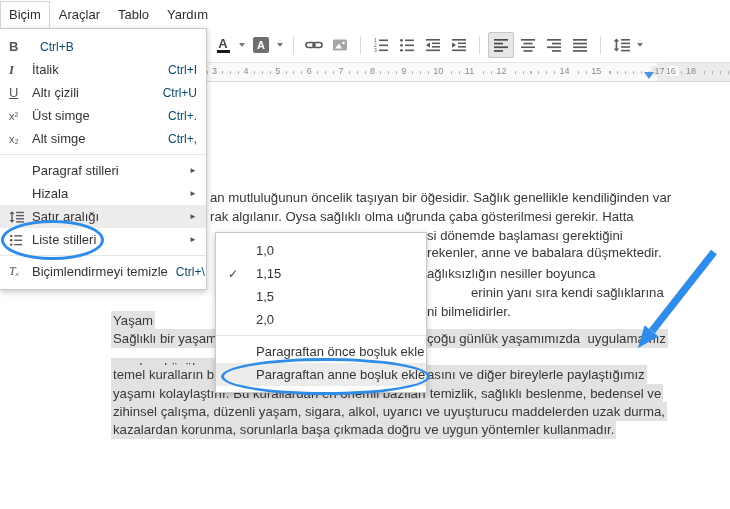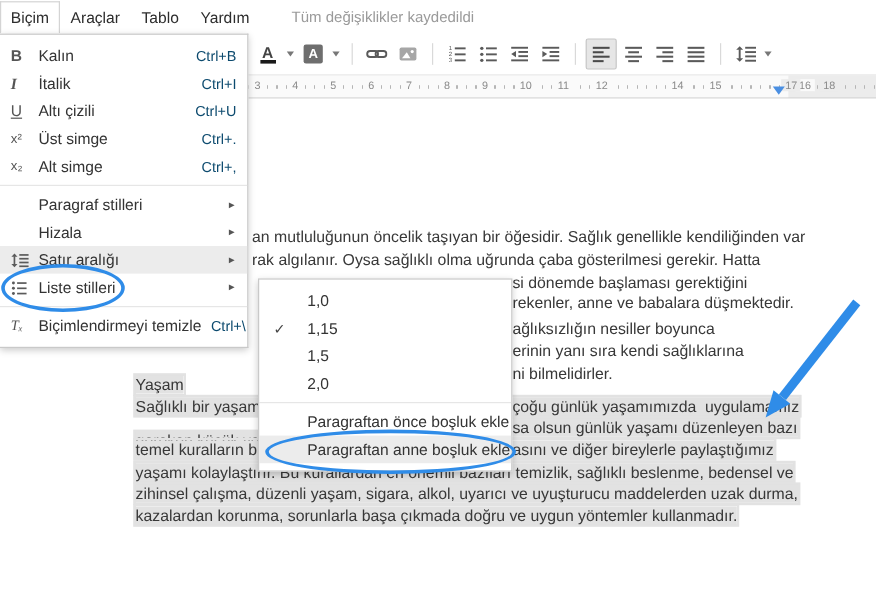--- a/index.html
+++ b/index.html
@@ -70,21 +70,20 @@
   #arrow-svg{left:0;top:0;}
 </style>
 </head>
 <body>
 
 <div class="menubar">
   <span class="mitem open">Biçim</span>
   <span class="mitem">Araçlar</span>
   <span class="mitem">Tablo</span>
   <span class="mitem">Yardım</span>
-  <span class="status">Tüm değişiklikler kaydedildi</span>
 </div>
 
 <div class="toolbar">
   <span class="tbtn">
     <span class="txtcolor">
         <span>A</span>
         <span class="bar"></span>
       </span>
   </span>
   <span class="caret"></span>
@@ -216,40 +215,38 @@
     </div>
   <div class="indent-marker" style="left:644px;"></div>
 </div>
 
 <div class="doc">
   <div class="doc-line" style="left:210px;top:108px;"><span>an mutluluğunun öncelik taşıyan bir öğesidir. Sağlık genellikle kendiliğinden var</span></div>
   <div class="doc-line" style="left:210px;top:127px;"><span>rak algılanır. Oysa sağlıklı olma uğrunda çaba gösterilmesi gerekir. Hatta</span></div>
   <div class="doc-line" style="left:427px;top:146px;"><span>si dönemde başlaması gerektiğini</span></div>
   <div class="doc-line" style="left:427px;top:163px;"><span>rekenler, anne ve babalara düşmektedir.</span></div>
   <div class="doc-line" style="left:427px;top:184px;"><span>ağlıksızlığın nesiller boyunca</span></div>
-  <div class="doc-line" style="left:427px;top:203px;"><span>erinin yanı sıra kendi sağlıklarına</span></div>
+  <div class="doc-line" style="left:427px;top:203px;padding-left:44px;"><span>erinin yanı sıra kendi sağlıklarına</span></div>
   <div class="doc-line" style="left:427px;top:222px;"><span>ni bilmelidirler.</span></div>
 
   <div class="doc-line" style="left:113px;top:231px;"><span class="sel">Yaşam</span></div>
 
   <div class="doc-line" style="left:113px;top:249px;"><span class="sel">Sağlıklı bir yaşam</span></div>
   <div class="doc-line" style="left:427px;top:249px;"><span class="sel">çoğu günlük yaşamımızda  uygulamamız</span></div>
   <div class="doc-line" style="left:113px;top:278px;"><span class="sel">gereken küçük ve</span></div>
-  <div class="doc-line" style="left:427px;top:267px;"><span class="sel">sa olsun günlük yaşamı düzenleyen bazı</span></div>
   <div class="doc-line" style="left:113px;top:285px;"><span class="sel">temel kuralların bi</span></div>
   <div class="doc-line" style="left:427px;top:285px;"><span class="sel">asını ve diğer bireylerle paylaştığımız</span></div>
   <div class="doc-line" style="left:113px;top:304px;"><span class="sel">yaşamı kolaylaştırır. Bu kurallardan en önemli bazıları temizlik, sağlıklı beslenme, bedensel ve</span></div>
   <div class="doc-line" style="left:113px;top:322px;"><span class="sel">zihinsel çalışma, düzenli yaşam, sigara, alkol, uyarıcı ve uyuşturucu maddelerden uzak durma,</span></div>
   <div class="doc-line" style="left:113px;top:340px;"><span class="sel">kazalardan korunma, sorunlarla başa çıkmada doğru ve uygun yöntemler kullanmadır.</span></div>
 </div>
 
 <div class="panel menu-panel">
   <div class="menu-row">
     <span class="mi g-bold">B</span>
-    <span class="lbl">Kalın</span>
     <span class="sc">Ctrl+B</span>
   </div>
   <div class="menu-row">
     <span class="mi g-italic">I</span>
     <span class="lbl">İtalik</span>
     <span class="sc">Ctrl+I</span>
   </div>
   <div class="menu-row">
     <span class="mi g-underline">U</span>
     <span class="lbl">Altı çizili</span>

